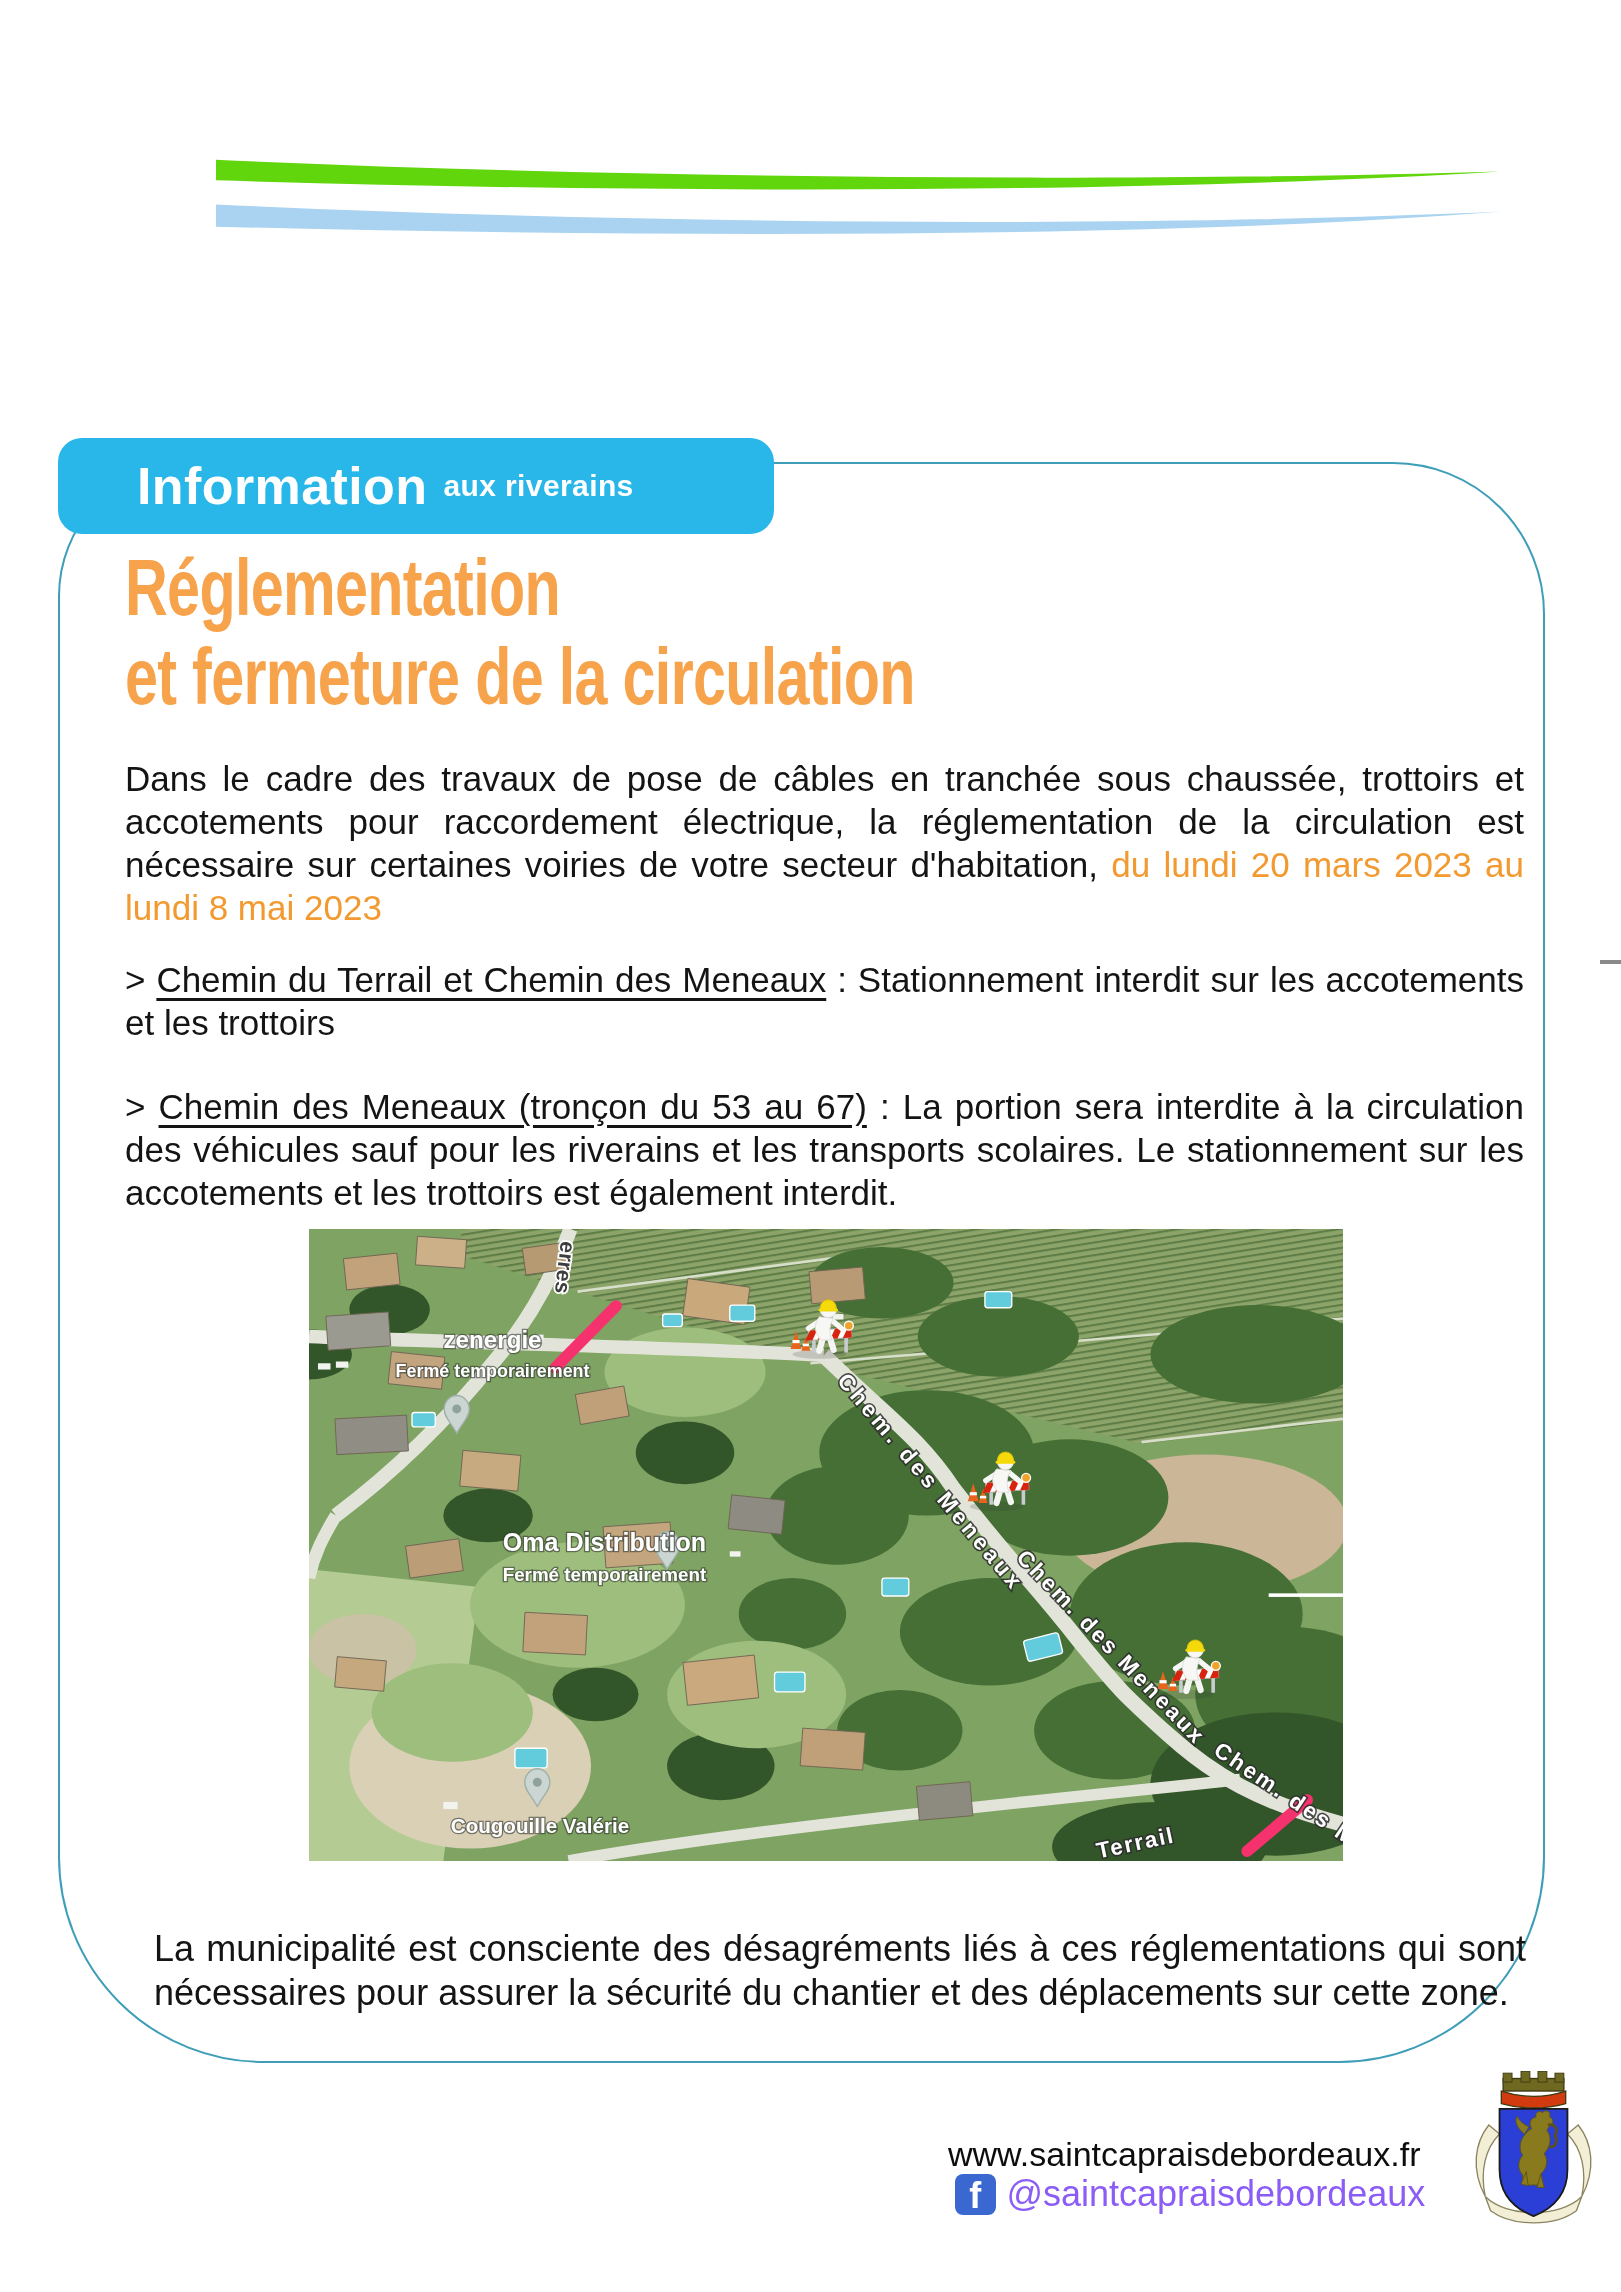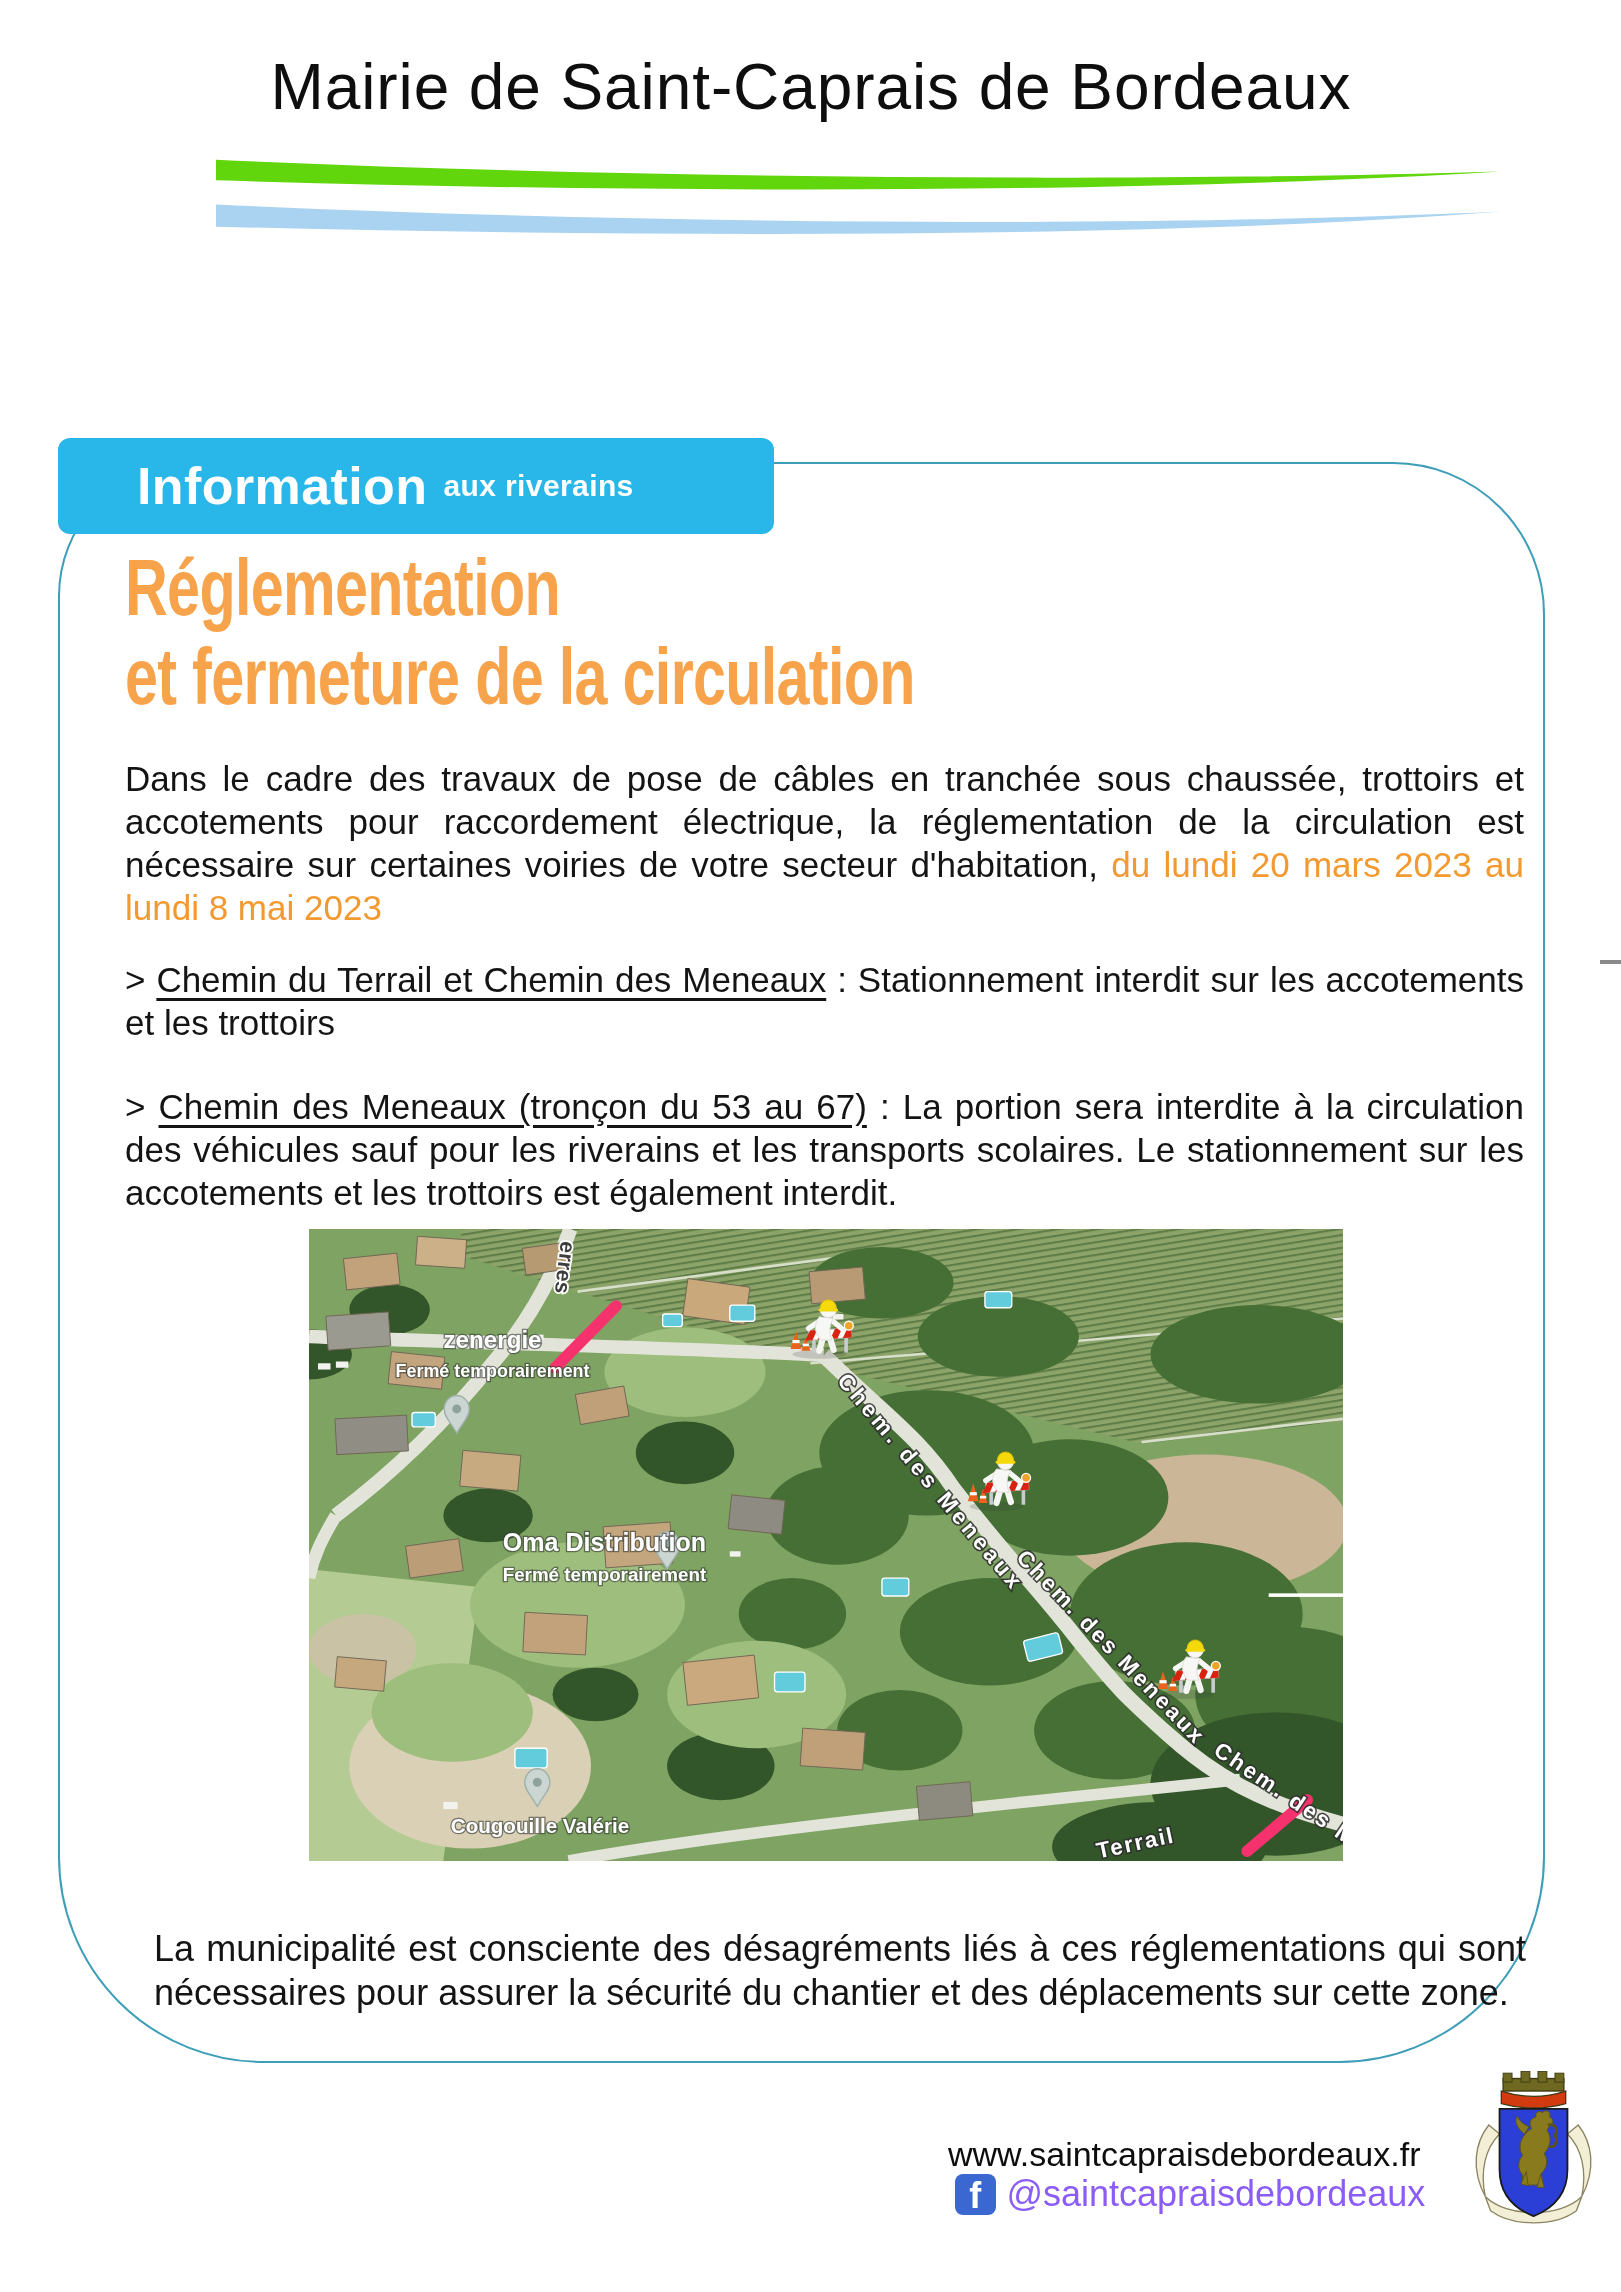--- a/index.html
+++ b/index.html
@@ -11,21 +11,21 @@
   .hdr-title{left:0;top:50px;width:1622px;text-align:center;font-size:64px;letter-spacing:0.9px;color:#0e0e0e;}
 
   
   .info-row{left:88px;top:283px;height:134px;display:flex;align-items:baseline;white-space:nowrap;}
   .info-big{font-size:136px;font-weight:bold;line-height:1;display:inline-block;
             transform:scaleX(.70);transform-origin:left bottom;letter-spacing:-1.8px;color:#0a0a0a;}
   .info-sub{font-size:93px;font-weight:bold;line-height:1;display:inline-block;margin-left:-36px;
             transform:scaleX(.76);transform-origin:left bottom;letter-spacing:-0.9px;color:#0a0a0a;}
 
   
-  .banner{left:58px;top:438px;width:716px;height:96px;border-radius:12px;z-index:3;
+  .banner{left:58px;top:438px;width:716px;height:96px;border-radius:24px;z-index:3;
           display:flex;align-items:center;padding-left:79px;box-sizing:border-box;color:#fff;}
   .banner .b1{font-size:52px;font-weight:bold;letter-spacing:0.4px;}
   .banner .b2{font-size:30px;font-weight:bold;margin-left:16px;letter-spacing:0.4px;}
 
   
   .frame{left:58px;top:462px;width:1487px;height:1601px;box-sizing:border-box;
          border:2.7px solid #3E9EB8;border-radius:134px 152px 206px 206px;z-index:1;}
 
   
   .heading{left:125px;top:543px;z-index:2;font-weight:bold;font-size:79px;line-height:89px;
@@ -56,21 +56,20 @@
   .fbicon{width:41px;height:41px;border-radius:8px;display:flex;align-items:flex-end;justify-content:center;
           color:#fff;font-weight:bold;font-size:36px;line-height:39px;overflow:hidden;}
   .fbtext{font-size:36px;color:#8b5cf6;white-space:nowrap;}
   .crest{left:1462px;top:2071px;}
 </style>
 </head>
 <body>
 
 <div class="page">
 
-  <div class="abs hdr-title">Mairie de Saint-Caprais de Bordeaux</div>
 
   <svg class="abs" style="left:204px;top:142px;" width="1308" height="107" viewBox="0 0 1460 120">
     <path d="M10,20 C500,42 1050,45 1450,33 C1050,58 500,58 10,43 Z" fill="#62D60C"></path>
     <path d="M10,70 C500,93 1060,96 1452,78 C1060,109 500,107 10,95 Z" fill="#A9D3F1"></path>
   </svg>
 
 
   <div class="abs banner" style="background:#29B6E8;">
     <span class="b1">Information</span>
     <span class="b2">aux riverains</span>

